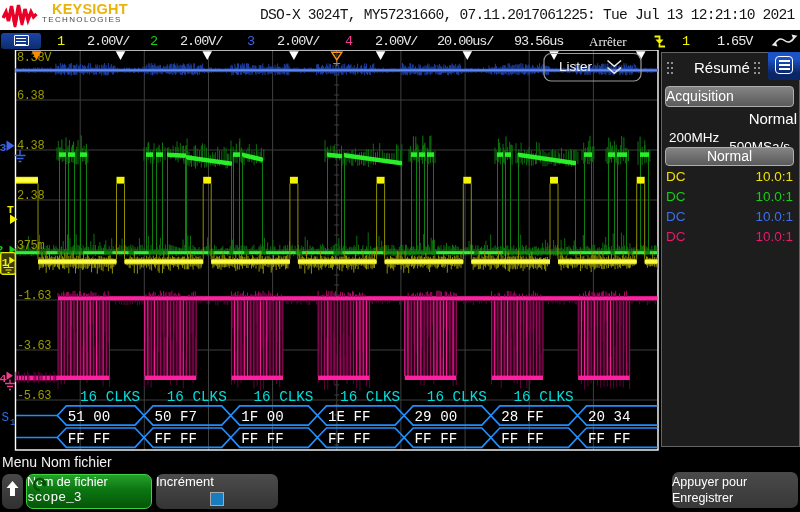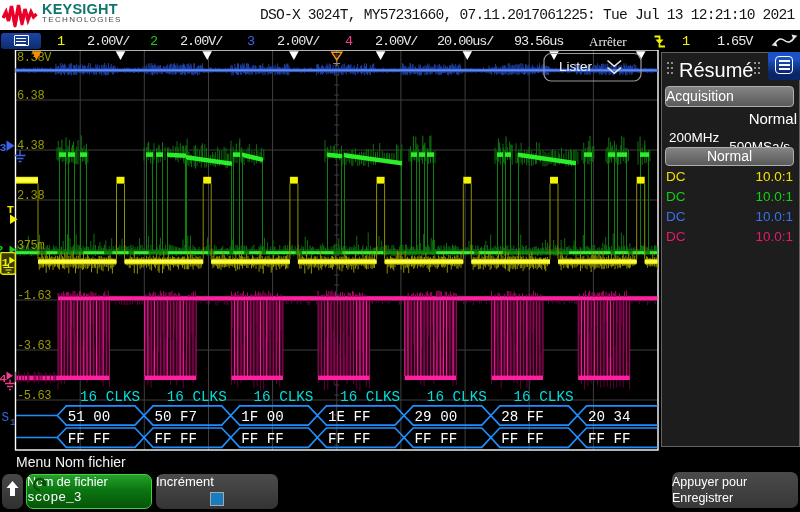--- a/index.html
+++ b/index.html
@@ -1,19 +1,19 @@
 <!DOCTYPE html>
 <html><head><meta charset="utf-8"><style>
 *{margin:0;padding:0;box-sizing:border-box}
 html,body{width:800px;height:512px;background:#000;overflow:hidden;font-family:"Liberation Sans",sans-serif}
 #scr{position:relative;width:800px;height:512px;background:#000}
 .abs{position:absolute}
 #topbar{left:0;top:0;width:800px;height:30px;background:#fff}
 #title{left:260px;top:7px;font-family:"Liberation Mono",monospace;font-size:14.6px;letter-spacing:-0.78px;color:#141414;white-space:pre}
-#ks{left:42px;top:0.5px;font-size:14.5px;font-weight:bold;color:#0f766e;letter-spacing:0.2px}
+#ks{left:52px;top:0.5px;font-size:14.5px;font-weight:bold;color:#eab308;letter-spacing:0.2px}
 #kt{left:42px;top:14.5px;font-size:8px;color:#4a4a4a;letter-spacing:1.35px}
 #setbar{left:0;top:30px;width:800px;height:20px;background:#000;font-family:"Liberation Mono",monospace;font-size:13.5px;letter-spacing:-1.05px;color:#e8e8e8}
 #setbar span{position:absolute;top:3.5px;white-space:pre}
 #sidebar{left:661px;top:52px;width:139px;height:395px;background:#1d1d1d;border:1px solid #646464}
 .skey{position:absolute;border-radius:7px;color:#fff;text-align:left}
 #plotsvg{left:0;top:0}
 </style></head><body>
 <div id="scr">
 <svg id="plotsvg" class="abs" width="800" height="512" viewBox="0 0 800 512">
 <style>
@@ -221,39 +221,39 @@
 <div style="margin:1.6px 1.5px 0;height:1.3px;background:#fff"></div>
 </div>
     </div>
 <div id="sidebar" class="abs">
 <svg class="abs" style="left:5px;top:9px" width="6" height="12" viewBox="0 0 6 12">
         <path d="M0 0h2v2H0zM4 0h2v2H4zM0 5h2v2H0zM4 5h2v2H4zM0 10h2v2H0zM4 10h2v2H4z" fill="#8f8f8f"></path>
       </svg>
 <svg class="abs" style="left:92px;top:9px" width="6" height="12" viewBox="0 0 6 12">
         <path d="M0 0h2v2H0zM4 0h2v2H4zM0 5h2v2H0zM4 5h2v2H4zM0 10h2v2H0zM4 10h2v2H4z" fill="#8f8f8f"></path>
       </svg>
-<div class="abs" style="left:17px;top:6px;font-size:20px;color:#fff">Résumé</div>
+<div class="abs" style="left:32px;top:6px;font-size:15px;color:#fff">Résumé</div>
 <div class="abs" style="left:106px;top:-1px;width:32px;height:28px;background:linear-gradient(#1b52c6 25%,#092768 75%);border-radius:0 0 0 3px">
 <div class="abs" style="left:7px;top:4px;width:18px;height:18px;border:1.5px solid #fff;border-radius:4px">
 <div style="margin:3.2px 2.5px 0;height:1.4px;background:#fff"></div>
 <div style="margin:2.6px 2.5px 0;height:1.4px;background:#fff"></div>
 <div style="margin:2.6px 2.5px 0;height:1.4px;background:#fff"></div>
 </div>
       </div>
 <div class="abs" style="left:3px;top:33px;width:129px;height:21px;background:linear-gradient(#848484,#5a5a5a);border:1px solid #aeaeae;border-radius:4px;color:#fff;font-size:14px;text-align:left;line-height:19px">Acquisition</div>
 <div class="abs" style="left:0;top:57px;width:135px;font-size:15px;color:#fff;text-align:right">Normal</div>
 <div class="abs" style="left:7px;top:77px;font-size:13.5px;color:#fff">200MHz</div>
 <div class="abs" style="right:9px;top:86px;font-size:13.5px;color:#fff">500MSa/s</div>
 <div class="abs" style="left:3px;top:94px;width:129px;height:19px;background:linear-gradient(#848484,#5a5a5a);border:1px solid #aeaeae;border-radius:4px;color:#fff;font-size:14px;text-align:center;line-height:17px">Normal</div>
 <div class="abs" style="left:4px;top:116px;width:127px;font-size:13.5px;color:#f0e000">DC<span style="float:right">10.0:1</span></div>
 <div class="abs" style="left:4px;top:136px;width:127px;font-size:13.5px;color:#12d012">DC<span style="float:right">10.0:1</span></div>
 <div class="abs" style="left:4px;top:156px;width:127px;font-size:13.5px;color:#3a6ff0">DC<span style="float:right">10.0:1</span></div>
 <div class="abs" style="left:4px;top:176px;width:127px;font-size:13.5px;color:#e8186c">DC<span style="float:right">10.0:1</span></div>
 </div>
-<div class="abs" style="left:16px;top:454px;font-size:14px;color:#f2f2f2">Menu Nom fichier</div>
+<div class="abs" style="left:2px;top:454px;font-size:14px;color:#f2f2f2">Menu Nom fichier</div>
 <div class="skey" style="left:2px;top:474px;width:21px;height:35px;background:linear-gradient(#484848,#303030)">
 <svg width="21" height="35" viewBox="0 0 21 35">
         <path d="M10.5 7l6 7h-3.5v8h-5v-8H4.5z" fill="#fff"></path>
       </svg>
 </div>
 <div class="skey" style="left:26px;top:474px;width:126px;height:35px;background:linear-gradient(#26a02b,#0b7611 45%,#065509);border:1.5px solid #3ed43e;font-size:12.5px;line-height:15px">
 Nom de fichier<br><span style="font-family:'Liberation Mono',monospace;font-size:13px">scope_3</span>
 <svg class="abs" style="left:4px;top:2px" width="17" height="15" viewBox="0 0 17 15">
         <path d="M14 9a5.5 5.5 0 1 0 -5 4" stroke="#0a4f0a" stroke-width="2.6" fill="none"></path>
         <path d="M15.5 4l-2 6-4.5-4.5z" fill="#0a4f0a"></path>

